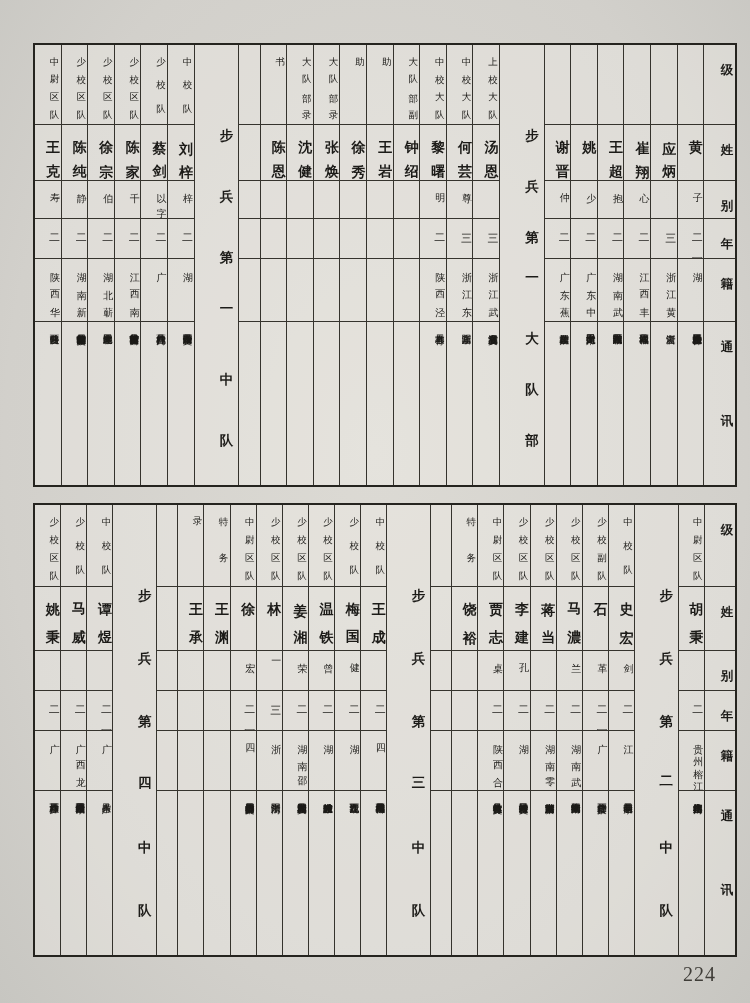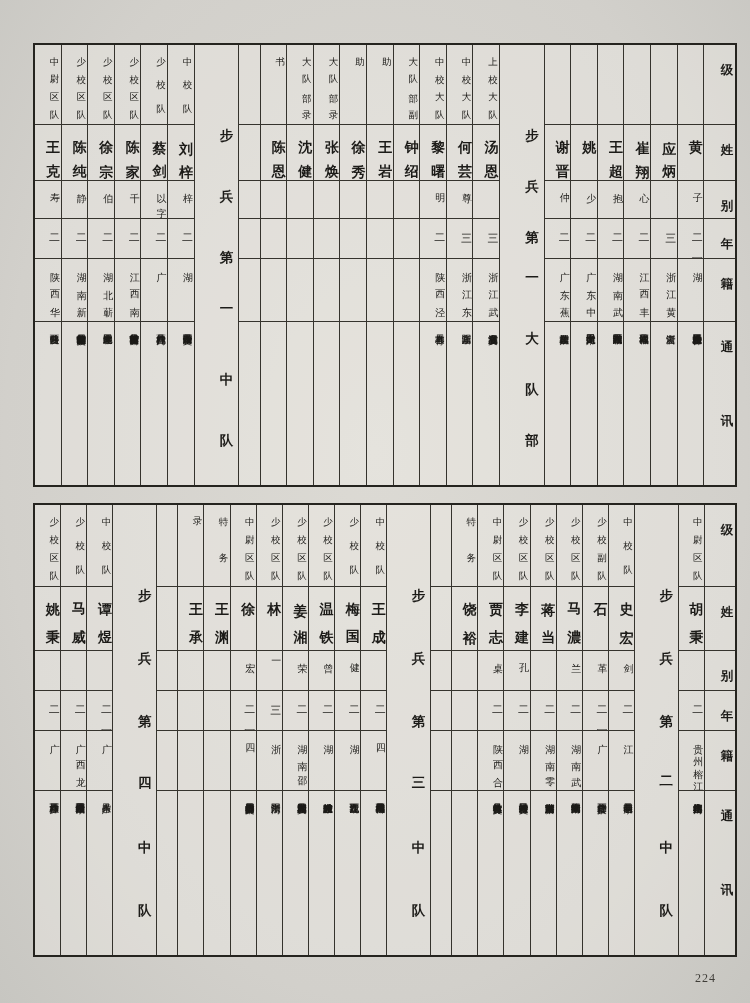--- a/index.html
+++ b/index.html
@@ -29,21 +29,21 @@
   .alias {height:var(--hb);font-size:10px;  padding:4px 1px;text-align:justify;text-align-last:justify;}
   .age   {height:var(--ha);font-size:11px;  padding:6px 1px;text-align:justify;text-align-last:justify;}
   .origin{height:var(--ho);font-size:10px;  padding:5px 1px;text-align:justify;text-align-last:justify;}
   .address{font-size:9.5px;padding:5px 1px;line-height:1.12;text-align:start;}
   .head{font-weight:700;font-size:12.5px;letter-spacing:0;text-align:justify;text-align-last:justify;padding:8px 2px;}
   .head.address{font-size:12.5px;line-height:1.1;}
   .section-cell{flex:1 1 auto;writing-mode:vertical-rl;text-orientation:upright;
         font-size:13.5px;font-weight:600;letter-spacing:1px;
         padding:72px 3px 62px 3px;box-sizing:border-box;
         text-align:justify;text-align-last:justify;overflow:hidden;}
-  #page-number{position:absolute;right:34px;bottom:17px;font-size:12px;
+  #page-number{position:absolute;right:34px;bottom:17px;font-size:20px;
         letter-spacing:1px;color:#3f3d38;text-align:right;}
 </style>
 </head>
 <body>
 <div id="page">
 
 <div class="table t1">
       <div class="col header">
         <div class="cell rank head">级职</div>
         <div class="cell name head">姓名</div>

